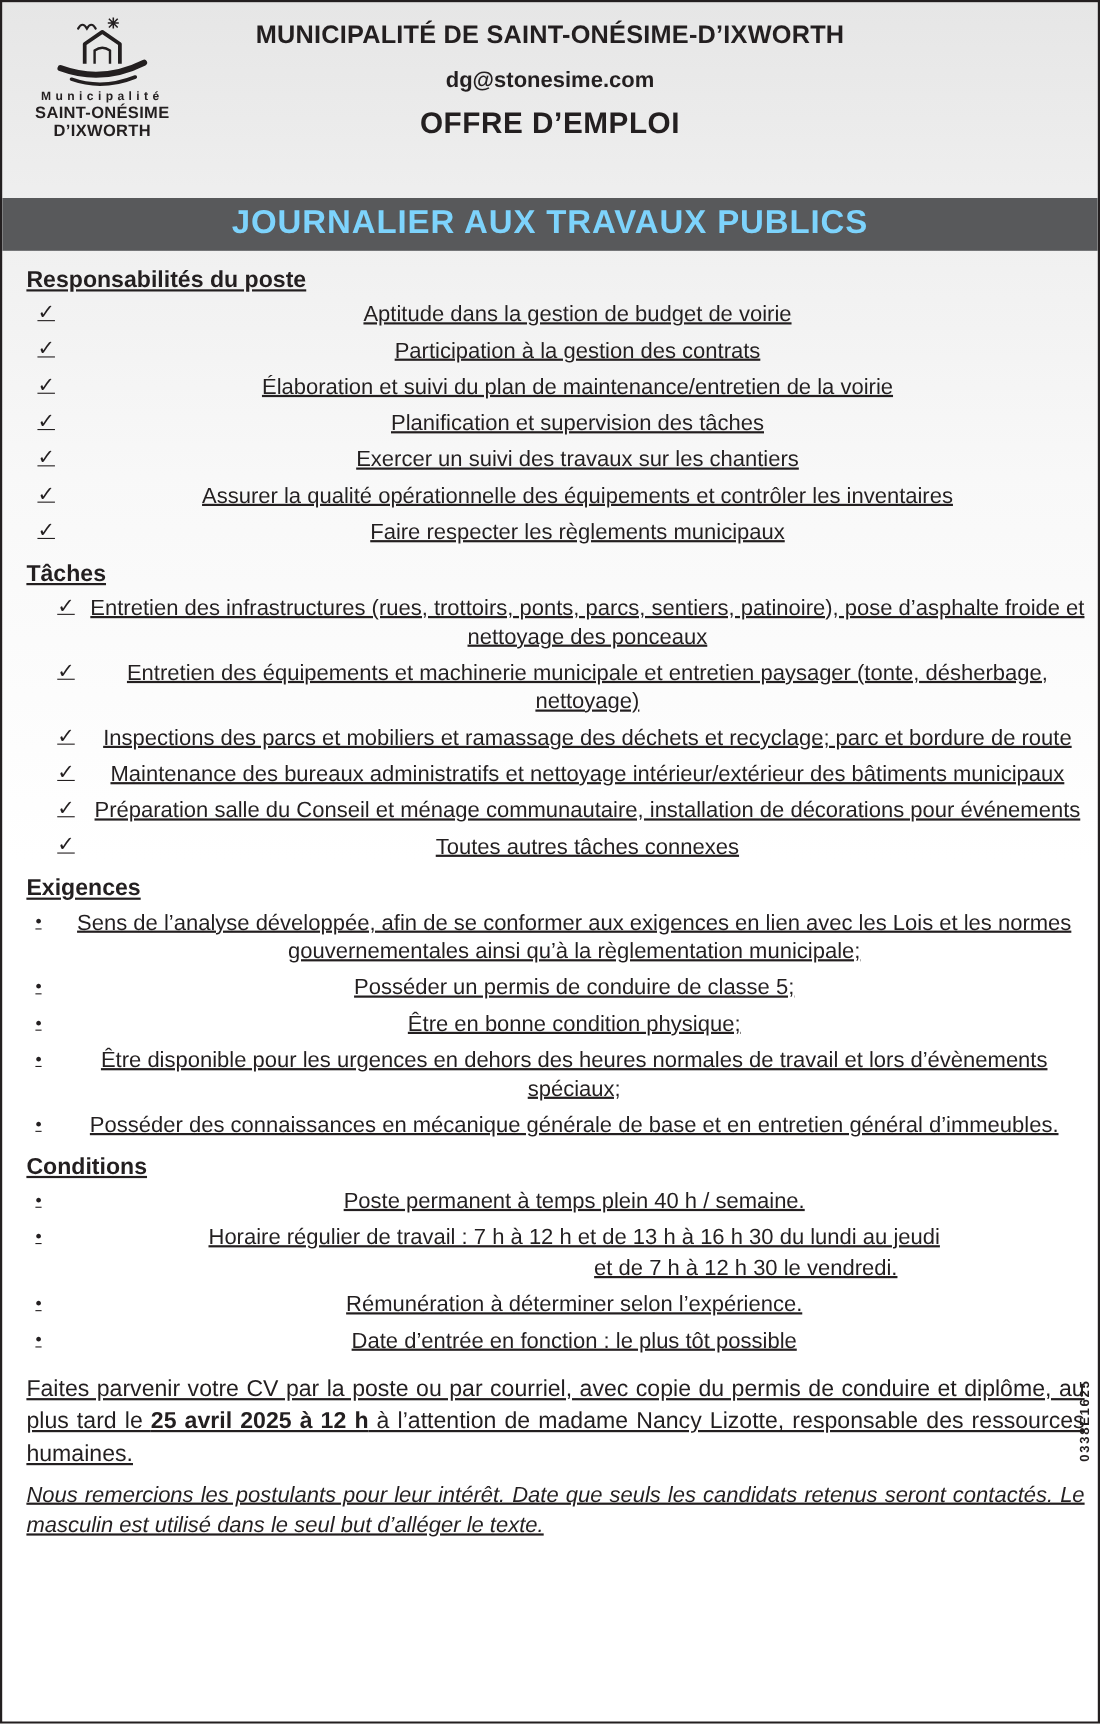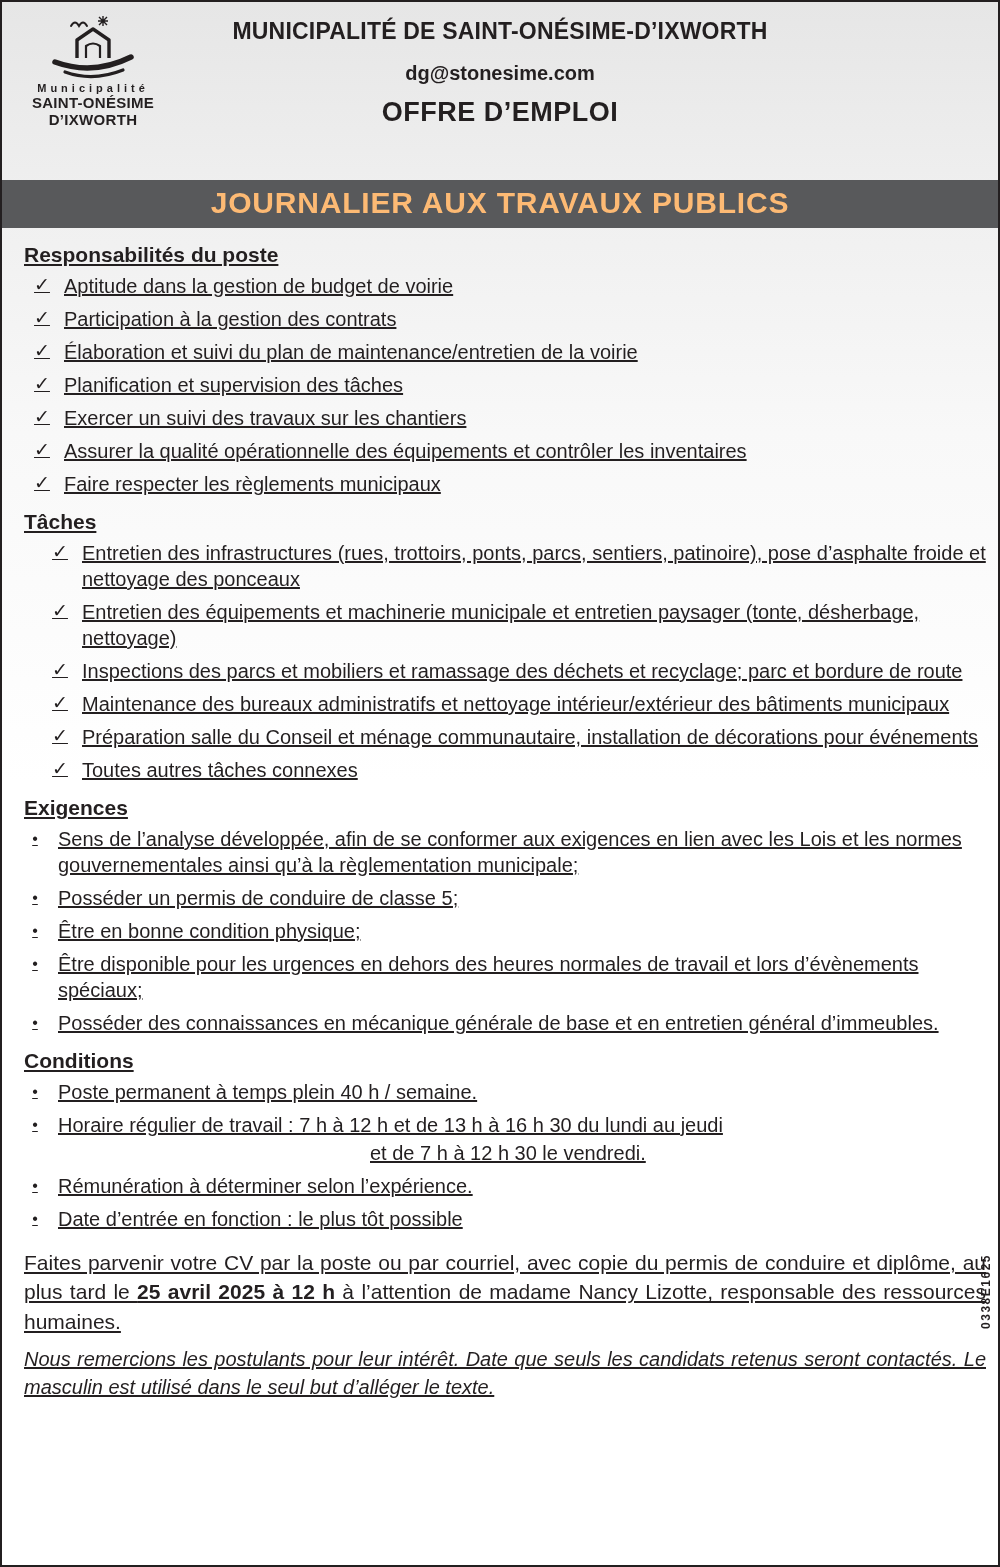--- a/index.html
+++ b/index.html
@@ -14,36 +14,36 @@
   .logo{position:absolute;left:26px;top:10px;width:130px;text-align:center;}
   .logo svg{display:block;margin:0 auto;}
   .logo-caption{font-size:11px;letter-spacing:4px;font-weight:bold;margin-top:-2px;}
   .logo-line{font-size:15px;font-weight:bold;letter-spacing:.3px;line-height:1.15;}
   .org-name{font-size:23px;font-weight:bold;letter-spacing:.2px;}
   .org-address{font-size:19px;font-weight:bold;margin-top:5px;}
   .org-email{font-size:20px;font-weight:bold;margin-top:17px;}
   .offer-label{font-size:27px;font-weight:bold;margin-top:12px;letter-spacing:.5px;}
   
   .banner{
-    background:#58595b;color:#fdba74;text-align:center;
+    background:#58595b;color:#7dd3fc;text-align:center;
     font-size:30px;font-weight:bold;letter-spacing:.8px;
     padding:6px 0 8px;margin-top:4px;
   }
   
   .content{padding:2px 12px 0 22px;text-decoration:underline;}
   h2{font-size:21px;margin:13px 0 6px;font-weight:bold;}
   ul{list-style:none;margin:0;padding:0;}
   li{display:flex;align-items:flex-start;font-size:20px;line-height:1.3;margin-bottom:7px;}
   .glyph{flex:0 0 auto;width:20px;margin-right:12px;text-align:center;}
   .check{font-size:19px;}
   .bullet{font-size:16px;line-height:1.6;width:14px;margin-right:16px;}
   .checklist{padding-left:8px;}
   .checklist--indent{padding-left:26px;}
   .bulletlist{padding-left:4px;}
-  .item-text{flex:1 1 auto;}
+  .item-text{flex:1 1 auto;text-align:center;}
   .subline{margin-top:2px;margin-left:312px;}
   
   .closing{font-size:21px;line-height:1.4;text-align:justify;margin:16px 0 10px;}
   .closing b{font-weight:bold;}
   .footer-note{font-size:20px;font-style:italic;line-height:1.38;text-align:justify;margin:0;}
   
   .vcode{
     position:absolute;right:5px;top:1252px;
     writing-mode:vertical-rl;transform:rotate(180deg);
     font-size:12px;font-weight:bold;letter-spacing:1.5px;

